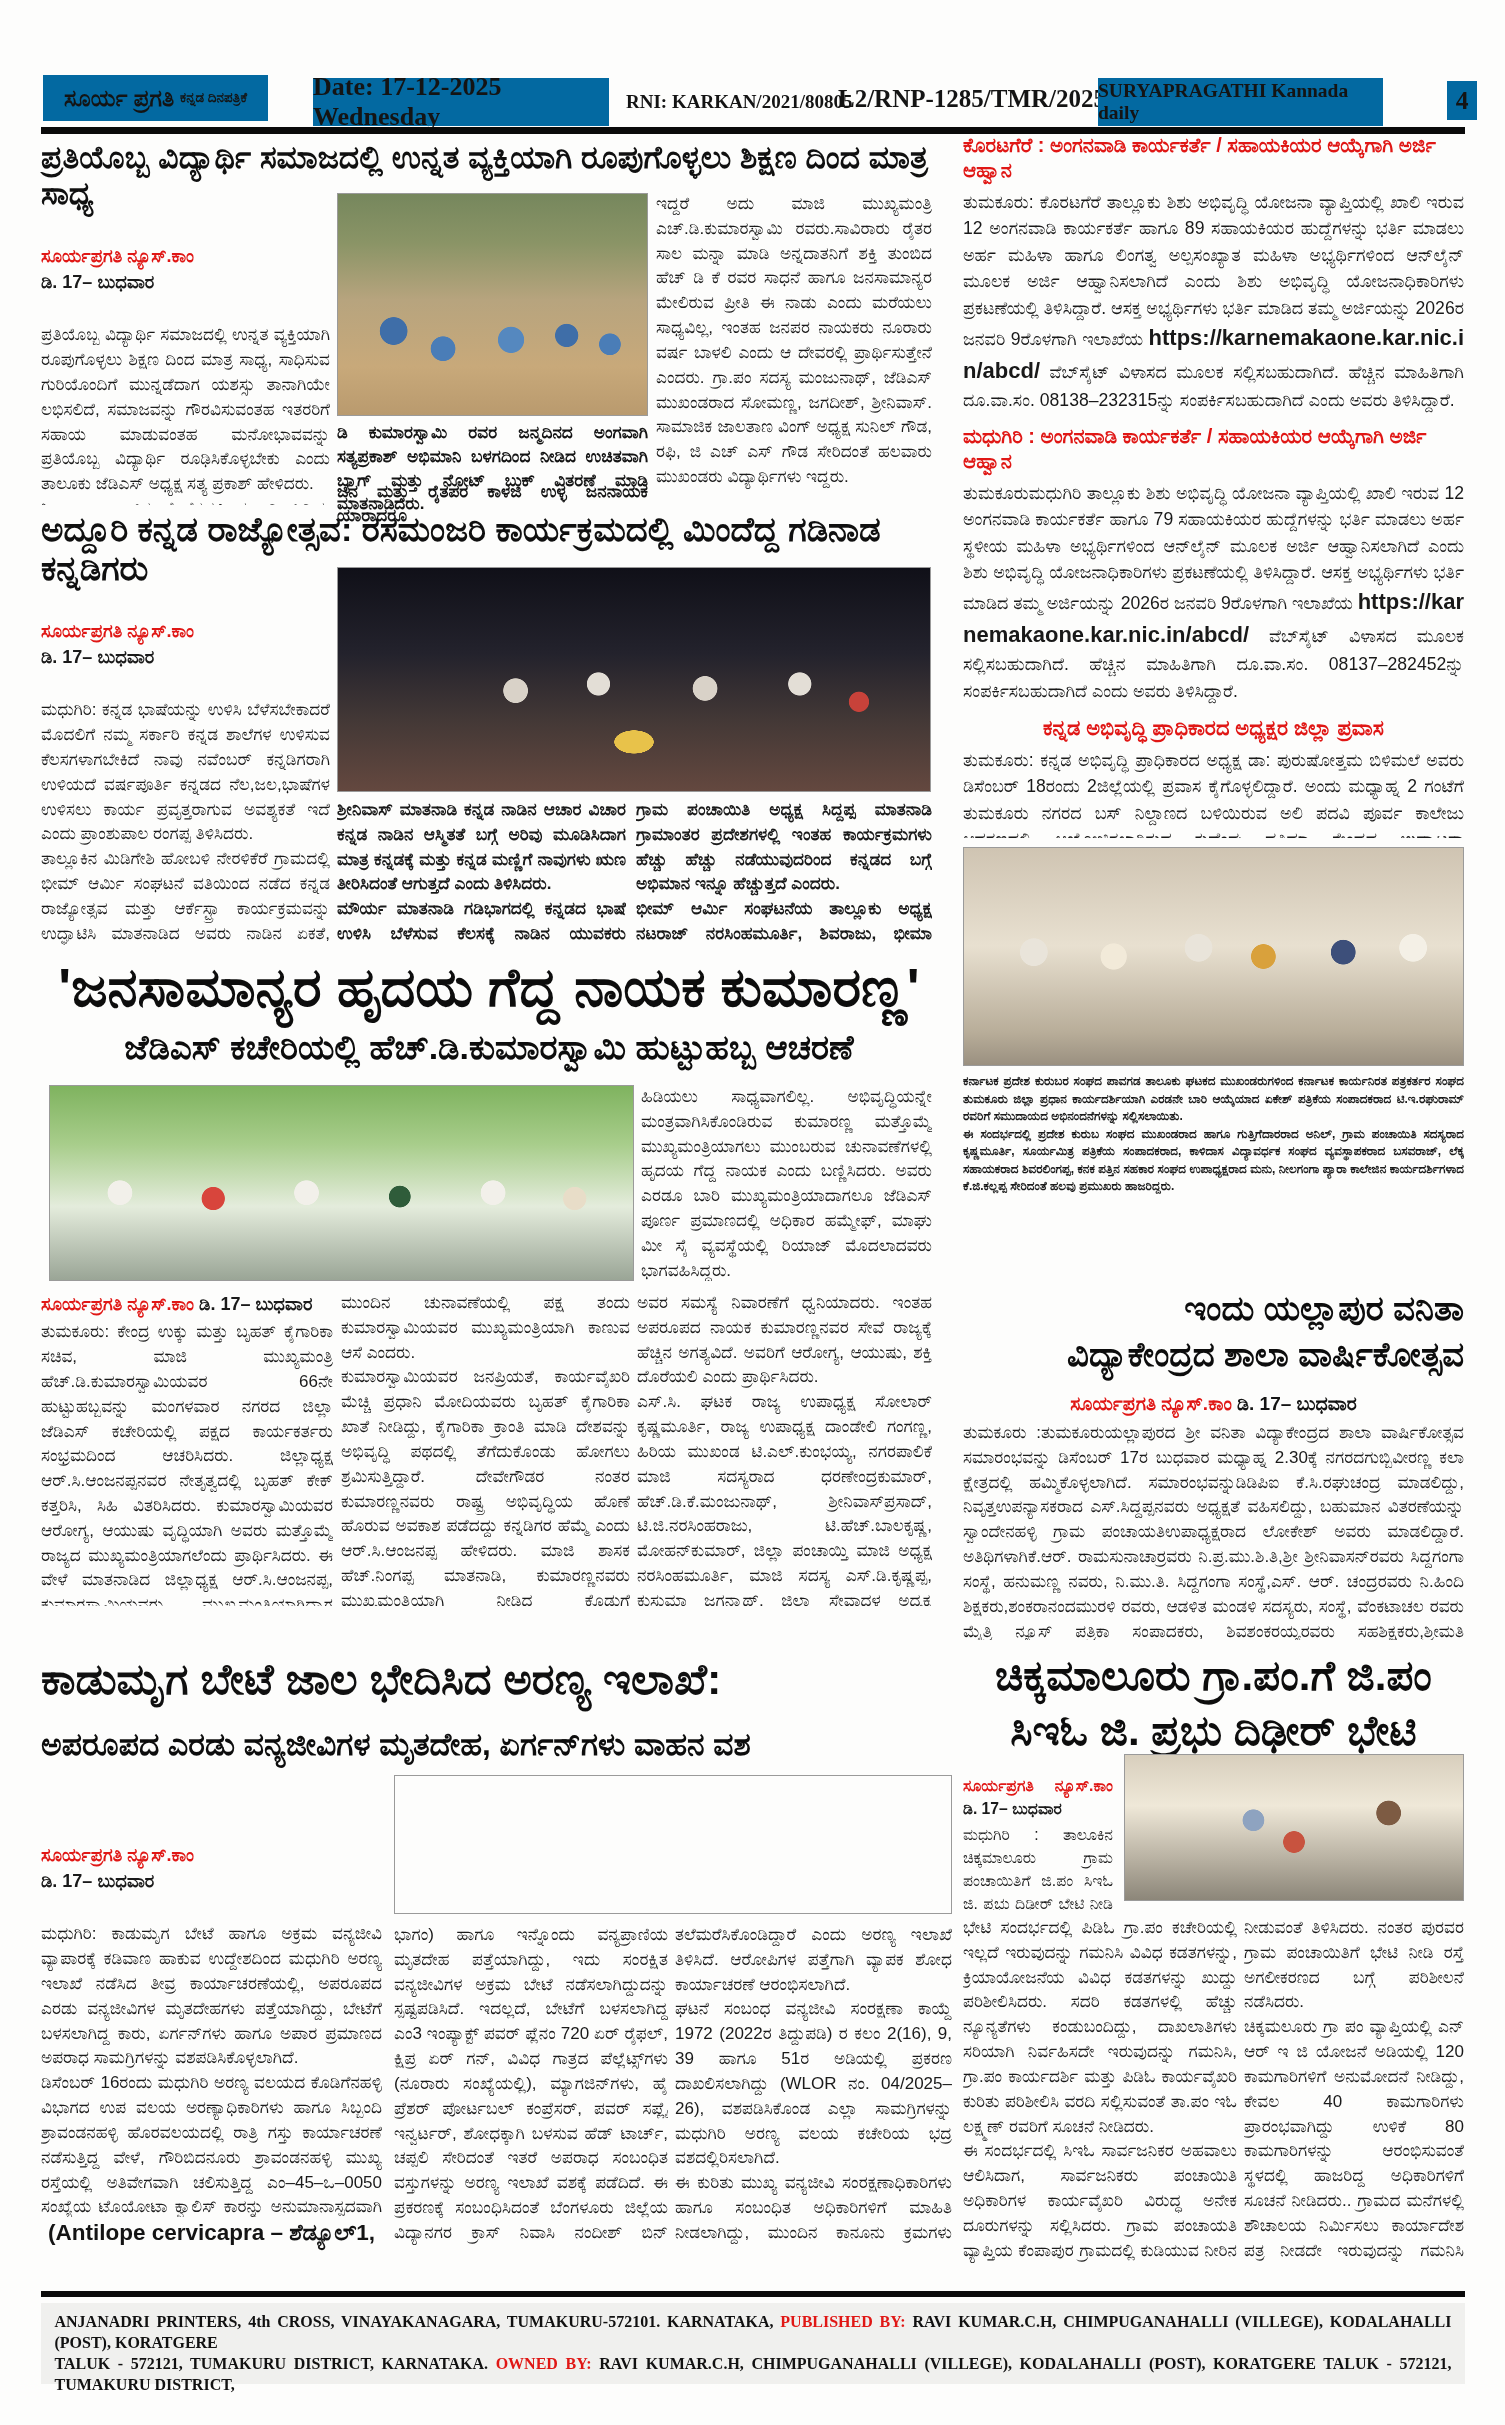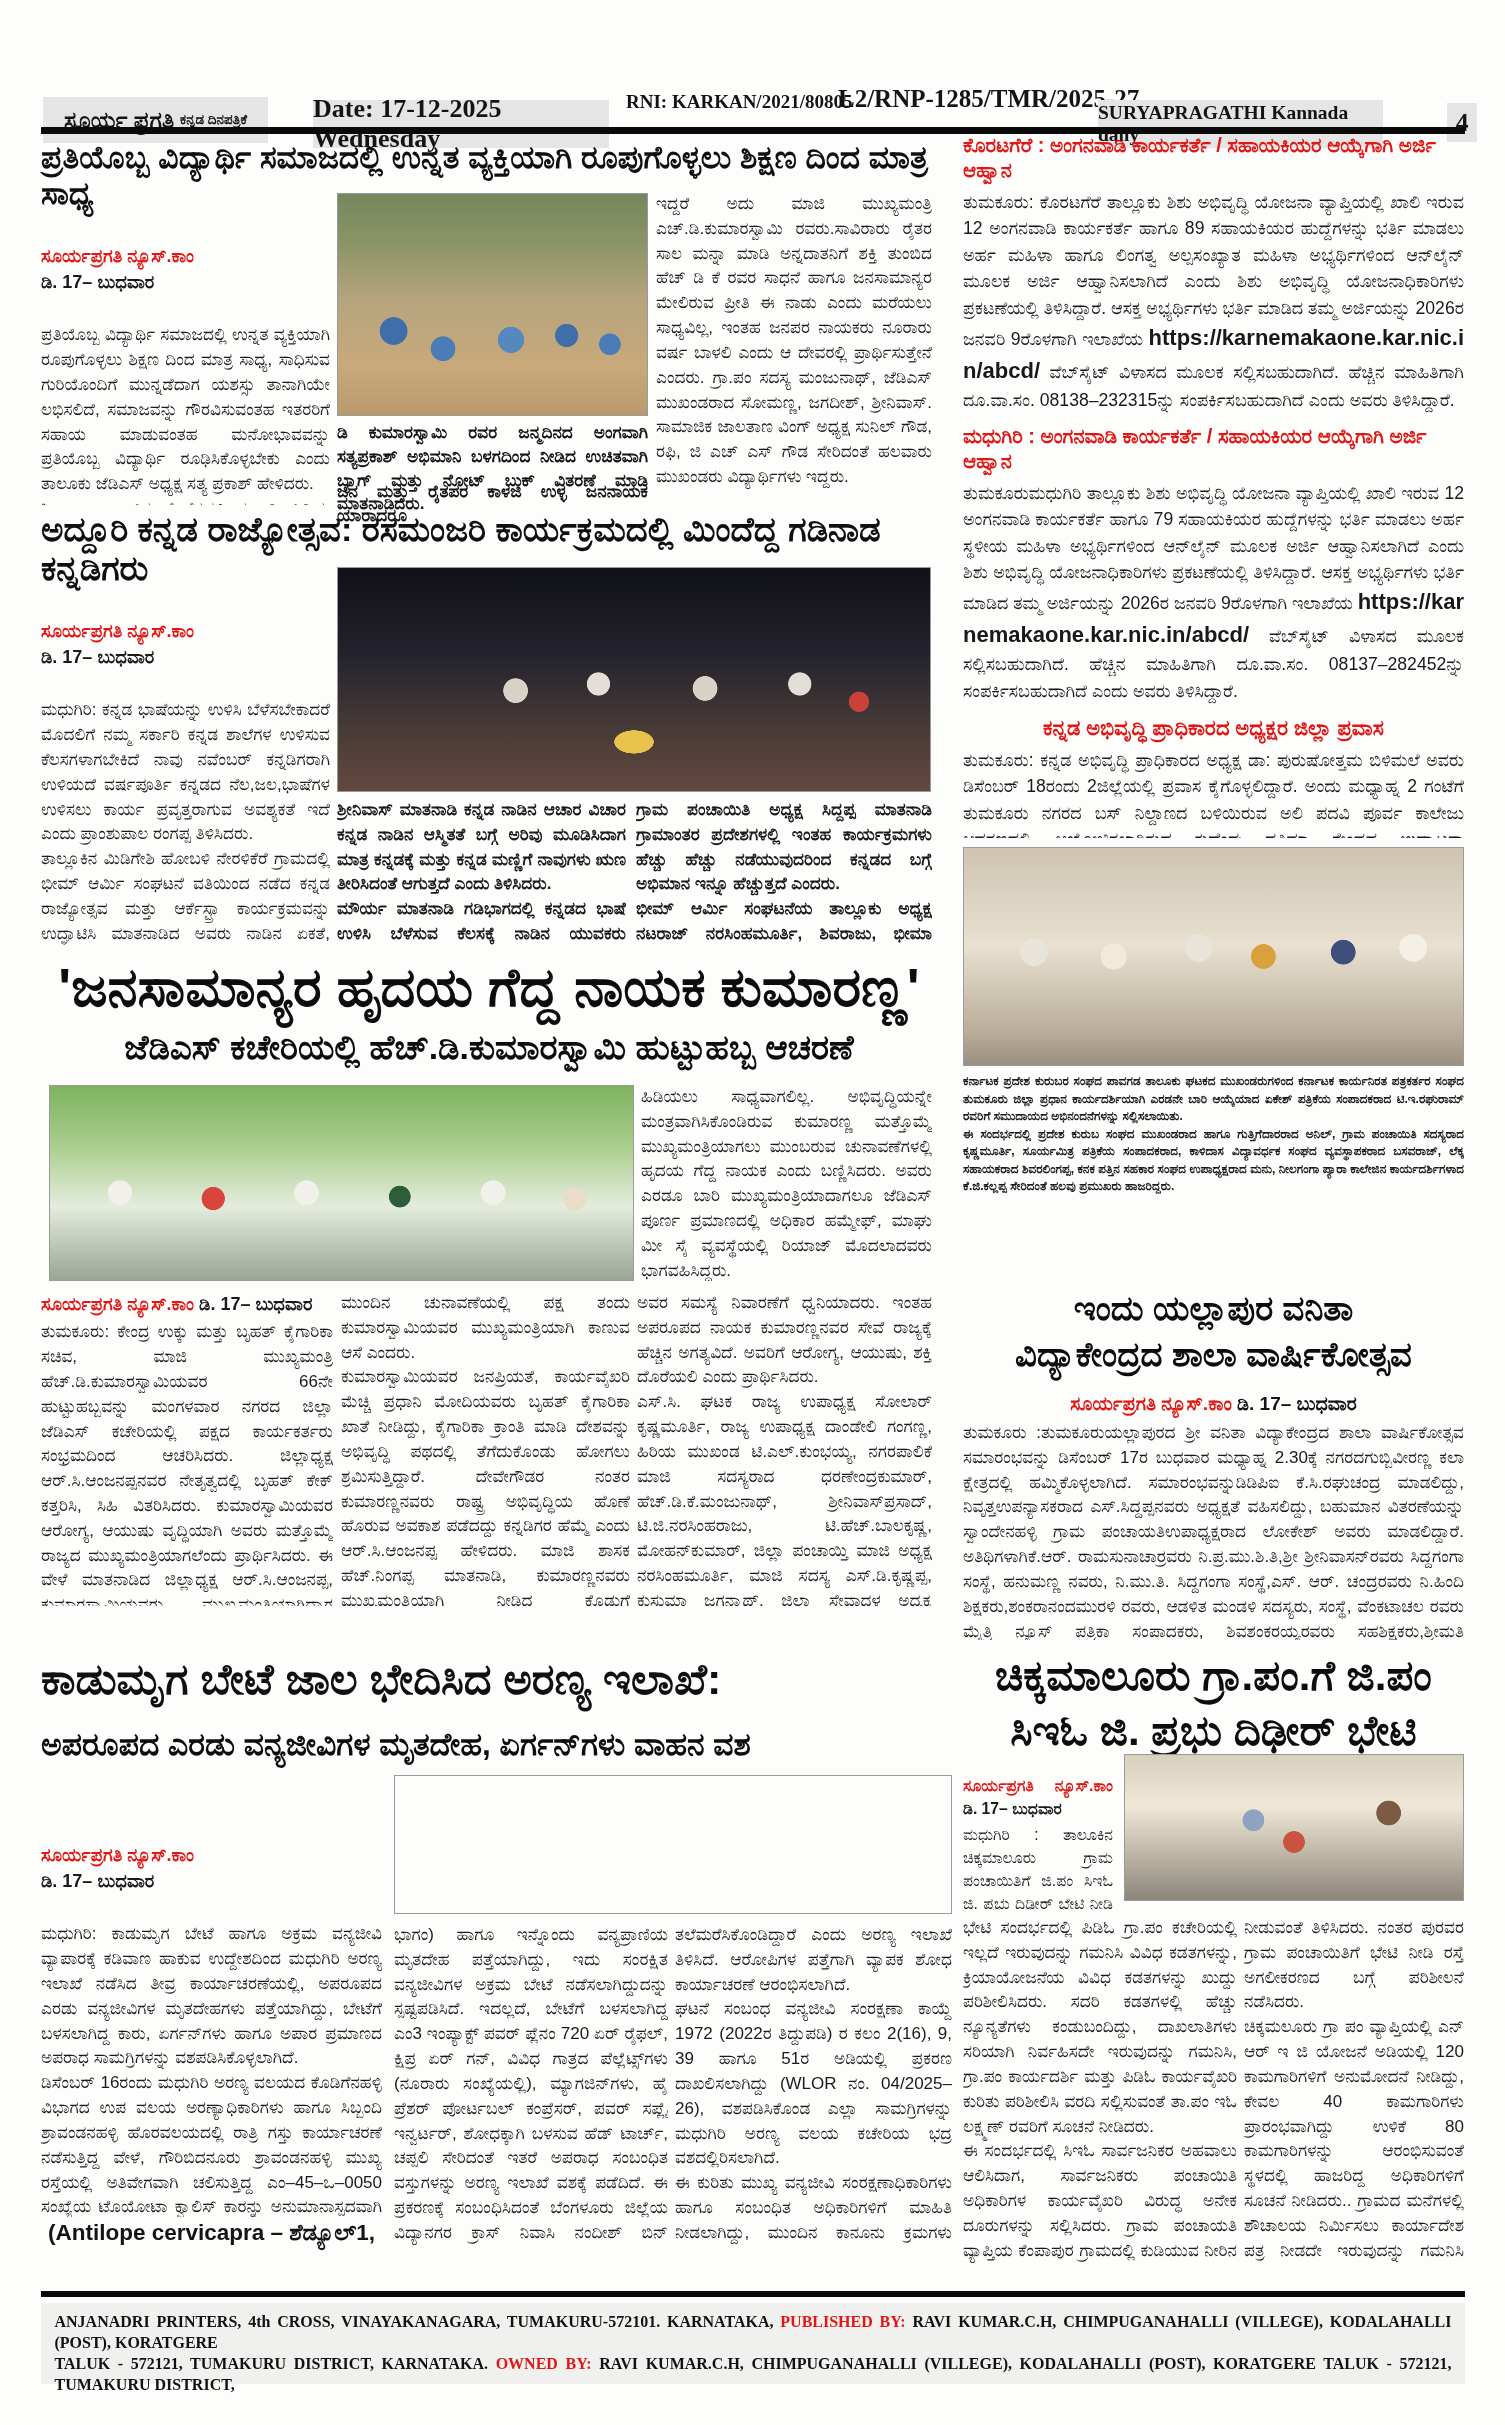--- a/index.html
+++ b/index.html
@@ -1,19 +1,19 @@
 <!DOCTYPE html>
 <html style="font-size:12px"><head>
 <meta charset="utf-8">
 <style>
   html,body{margin:0;padding:0;background:#888;}
   .page{position:relative;width:1505px;height:2426px;background:#fdfdfc;overflow:hidden;
         font-family:"Liberation Sans",sans-serif;color:#141414;}
   .abs{position:absolute;}
-  .chip{background:#e5e5e5;display:flex;align-items:center;justify-content:center;margin-top:22px;}
+  .chip{background:#0369a1;display:flex;align-items:center;justify-content:center;}
   .kn{font-family:"Liberation Sans",sans-serif;}
   .serif{font-family:"Liberation Serif",serif;}
   .rule{background:#0a0a0a;}
   .headline{font-weight:bold;color:#101010;line-height:1.15;letter-spacing:0px;}
   .center{text-align:center;}
   .col{font-size:17px;line-height:1.46;text-align:justify;overflow:hidden;color:#1a1a1a;}
   .byline{font-weight:bold;font-size:18px;margin-bottom:3px;}
   .agency{color:#e01715;font-weight:bold;}
   .red{color:#e01715;}
   .notice-title{color:#e01715;font-weight:bold;font-size:20px;line-height:1.25;margin:10.5px 0 6px 0;}
@@ -118,21 +118,21 @@
          radial-gradient(circle at 14% 48%, #e9e4da 0 13.5px, rgba(0,0,0,0) 14.2px),
          radial-gradient(circle at 30% 50%, #f2ead9 0 12.7px, rgba(0,0,0,0) 13.5px),
          radial-gradient(circle at 47% 46%, #e9e4da 0 13.5px, rgba(0,0,0,0) 14.2px),
          radial-gradient(circle at 60% 50%, #d9a13c 0 12px, rgba(0,0,0,0) 12.7px),
          radial-gradient(circle at 76% 48%, #3d4f7a 0 12px, rgba(0,0,0,0) 12.7px),
          radial-gradient(circle at 90% 46%, #f4f0e6 0 13.5px, rgba(0,0,0,0) 14.2px),
          linear-gradient(180deg,#cfc4b2 0%,#e8e0d0 45%,#b8ad99 85%,#9a9080 100%);"></div>
   <div class="abs col" style="left:963px;top:1073px;width:501px;height:204px;white-space:pre-line;font-size:12px;font-weight:bold;">ಕರ್ನಾಟಕ ಪ್ರದೇಶ ಕುರುಬರ ಸಂಘದ ಪಾವಗಡ ತಾಲೂಕು ಘಟಕದ ಮುಖಂಡರುಗಳಿಂದ ಕರ್ನಾಟಕ ಕಾರ್ಯನಿರತ ಪತ್ರಕರ್ತರ ಸಂಘದ ತುಮಕೂರು ಜಿಲ್ಲಾ ಪ್ರಧಾನ ಕಾರ್ಯದರ್ಶಿಯಾಗಿ ಎರಡನೇ ಬಾರಿ ಆಯ್ಕೆಯಾದ ಏಕೇಶ್ ಪತ್ರಿಕೆಯ ಸಂಪಾದಕರಾದ ಟಿ.ಇ.ರಘುರಾಮ್ ರವರಿಗೆ ಸಮುದಾಯದ ಅಭಿನಂದನೆಗಳನ್ನು ಸಲ್ಲಿಸಲಾಯಿತು.
 ಈ ಸಂದರ್ಭದಲ್ಲಿ ಪ್ರದೇಶ ಕುರುಬ ಸಂಘದ ಮುಖಂಡರಾದ ಹಾಗೂ ಗುತ್ತಿಗೆದಾರರಾದ ಅನಿಲ್, ಗ್ರಾಮ ಪಂಚಾಯಿತಿ ಸದಸ್ಯರಾದ ಕೃಷ್ಣಮೂರ್ತಿ, ಸೂರ್ಯಮಿತ್ರ ಪತ್ರಿಕೆಯ ಸಂಪಾದಕರಾದ, ಕಾಳಿದಾಸ ವಿದ್ಯಾವರ್ಧಕ ಸಂಘದ ವ್ಯವಸ್ಥಾಪಕರಾದ ಬಸವರಾಜ್, ಲೆಕ್ಕ ಸಹಾಯಕರಾದ ಶಿವರಲಿಂಗಪ್ಪ, ಕನಕ ಪತ್ತಿನ ಸಹಕಾರ ಸಂಘದ ಉಪಾಧ್ಯಕ್ಷರಾದ ಮನು, ನೀಲಗಂಗಾ ಪ್ಯಾರಾ ಕಾಲೇಜಿನ ಕಾರ್ಯದರ್ಶಿಗಳಾದ ಕೆ.ಜಿ.ಕಲ್ಲಪ್ಪ ಸೇರಿದಂತೆ ಹಲವು ಪ್ರಮುಖರು ಹಾಜರಿದ್ದರು.</div>
 
-  <div class="abs bighead kn" style="left:963px;top:1286px;width:501px;font-size:34px;line-height:1.35;">
+  <div class="abs bighead kn" style="left:963px;top:1286px;width:501px;font-size:34px;line-height:1.35;text-align:right;">
     <div>ಇಂದು ಯಲ್ಲಾಪುರ ವನಿತಾ</div>
     <div>ವಿದ್ಯಾಕೇಂದ್ರದ ಶಾಲಾ ವಾರ್ಷಿಕೋತ್ಸವ</div>
   </div>
   <div class="abs center" style="left:963px;top:1393px;width:501px;font-weight:bold;font-size:19px;">
     <span class="agency">ಸೂರ್ಯಪ್ರಗತಿ ನ್ಯೂಸ್.ಕಾಂ</span>
     <span>ಡಿ. 17– ಬುಧವಾರ</span>
   </div>
   <div class="abs col" style="left:963px;top:1421px;width:501px;height:219px;font-size:17px;">ತುಮಕೂರು :ತುಮಕೂರುಯಲ್ಲಾಪುರದ ಶ್ರೀ ವನಿತಾ ವಿದ್ಯಾಕೇಂದ್ರದ ಶಾಲಾ ವಾರ್ಷಿಕೋತ್ಸವ ಸಮಾರಂಭವನ್ನು ಡಿಸೆಂಬರ್ 17ರ ಬುಧವಾರ ಮಧ್ಯಾಹ್ನ 2.30ಕ್ಕೆ ನಗರದಗುಬ್ಬಿವೀರಣ್ಣ ಕಲಾ ಕ್ಷೇತ್ರದಲ್ಲಿ ಹಮ್ಮಿಕೊಳ್ಳಲಾಗಿದೆ. ಸಮಾರಂಭವನ್ನುಡಿಡಿಪಿಐ ಕೆ.ಸಿ.ರಘುಚಂದ್ರ ಮಾಡಲಿದ್ದು, ನಿವೃತ್ತಉಪನ್ಯಾಸಕರಾದ ಎಸ್.ಸಿದ್ದಪ್ಪನವರು ಅಧ್ಯಕ್ಷತೆ ವಹಿಸಲಿದ್ದು, ಬಹುಮಾನ ವಿತರಣೆಯನ್ನು ಸ್ವಾಂದೇನಹಳ್ಳಿ ಗ್ರಾಮ ಪಂಚಾಯತಿಉಪಾಧ್ಯಕ್ಷರಾದ ಲೋಕೇಶ್ ಅವರು ಮಾಡಲಿದ್ದಾರೆ. ಅತಿಥಿಗಳಾಗಿಕೆ.ಆರ್. ರಾಮಸುನಾಚಾರ್ರವರು ನಿ.ಪ್ರ.ಮು.ಶಿ.ತಿ,ಶ್ರೀ ಶ್ರೀನಿವಾಸನ್‌ರವರು ಸಿದ್ದಗಂಗಾ ಸಂಸ್ಥೆ, ಹನುಮಣ್ಣ ನವರು, ನಿ.ಮು.ತಿ. ಸಿದ್ದಗಂಗಾ ಸಂಸ್ಥೆ,ಎಸ್. ಆರ್. ಚಂದ್ರರವರು ನಿ.ಹಿಂದಿ ಶಿಕ್ಷಕರು,ಶಂಕರಾನಂದಮುರಳಿ ರವರು, ಆಡಳಿತ ಮಂಡಳಿ ಸದಸ್ಯರು, ಸಂಸ್ಥೆ, ವೆಂಕಟಾಚಲ ರವರು ಮೈತ್ರಿ ನ್ಯೂಸ್ ಪತ್ರಿಕಾ ಸಂಪಾದಕರು, ಶಿವಶಂಕರಯ್ಯರವರು ಸಹಶಿಕ್ಷಕರು,ಶ್ರೀಮತಿ ಲಕ್ಷ್ಮಮ್ಮತಿಮ್ಮರಾಯಪ್ಪರವರು ನಿ.ಮು.ಶಿಕ್ಷಕರು(ಕನ್ನಡ),ಶ್ರೀಮತಿ ಸುಬ್ಬರಾಯಪ್ಪರವರು,ನಿ. ಮು.ಶಿಕರು, ಶ್ರೀ ಸಿದಂಗಂಗಾ ಸಂಸ್ಥೆ,ಲಲಿತಮ್ಮ ಚಿಕ್ಕಹನುಮಯ್ಯರವರು,ನಿ.ಕನ್ನಡ ಶಿಕ್ಷಕರು, ಶ್ರೀ ಸಿದ್ದಂಗಂಗಾ ಸಂಸ್ಥೆ,ಮತಿ ಸುಶೀಲಾ ಹೊಸಳ್ಳಯ್ಯರವರು,ನಿ. ಶ್ರೀ ಸಿದ್ದಂಗಂಗಾ ವಿದ್ಯಾಸಂಸ್ಥೆ.ಸಂಸ್ಥೆ ಮುಂತಾದವರು ಭಾಗವಹಿಸಲಿದ್ದಾರೆ.</div>
 
   <div class="abs bighead kn" style="left:41px;top:956px;width:896px;height:61px;font-size:54px;">'ಜನಸಾಮಾನ್ಯರ ಹೃದಯ ಗೆದ್ದ ನಾಯಕ ಕುಮಾರಣ್ಣ'</div>

